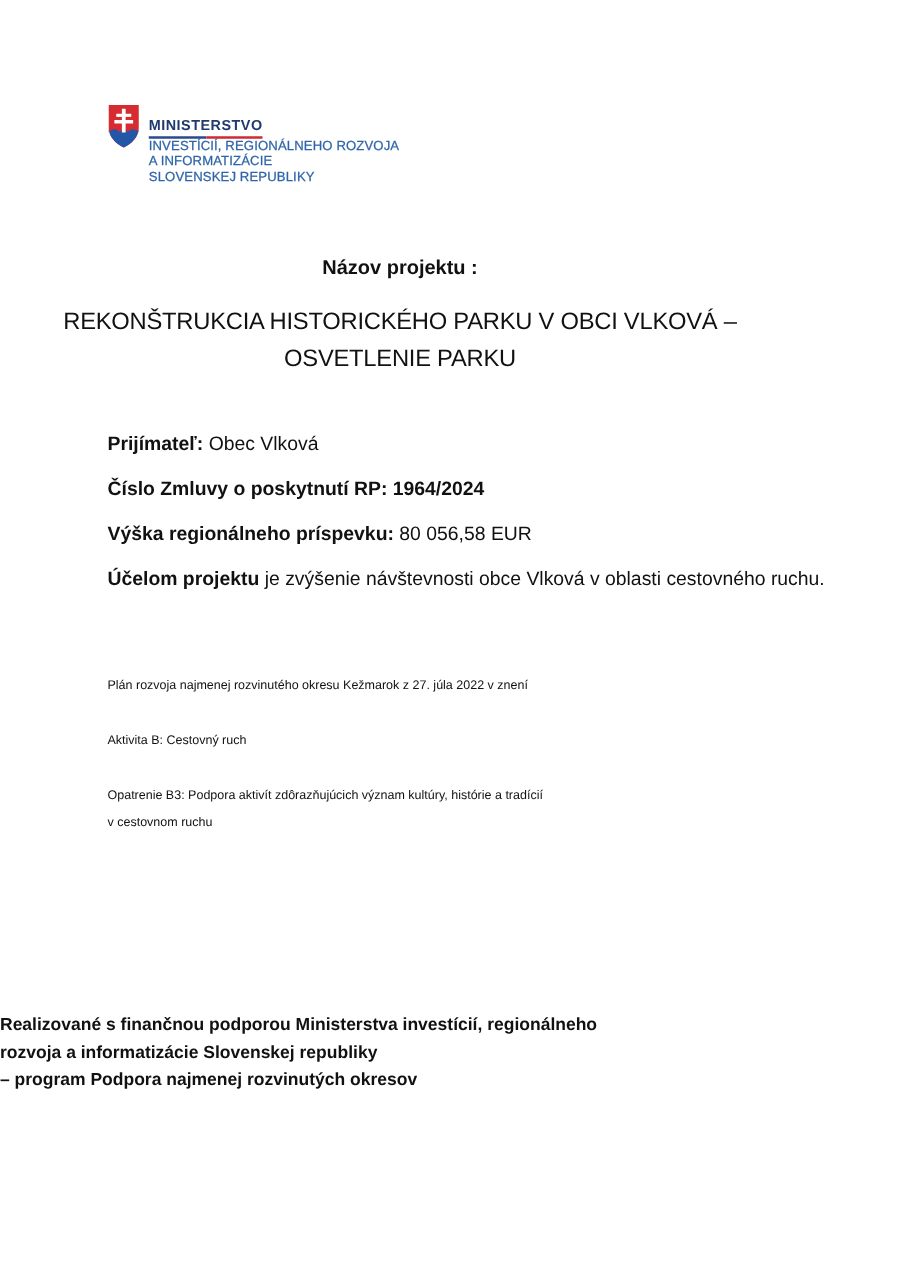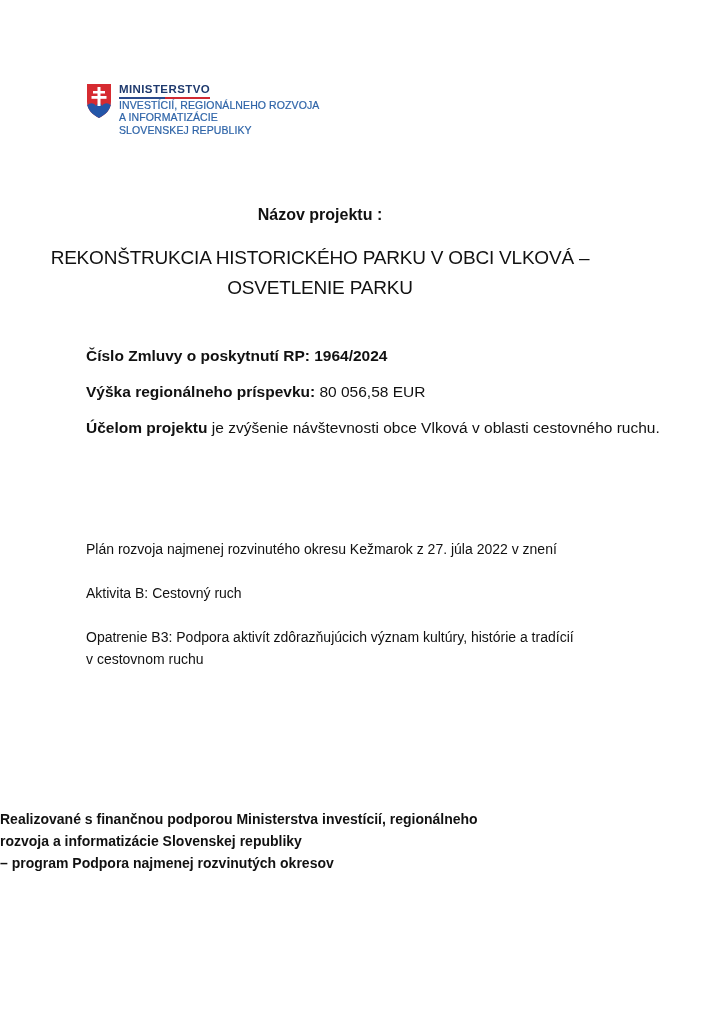--- a/index.html
+++ b/index.html
@@ -2,36 +2,36 @@
 <html><head>
 <meta charset="utf-8">
 <style>
   html, body { margin: 0; padding: 0; }
   body {
     width: 724px; height: 1024px; background: #ffffff; position: relative; overflow: hidden;
     font-family: "Liberation Sans", "DejaVu Sans", sans-serif; color: #111111;
   }
   .logo { position: absolute; left: 85px; top: 82px; width: 260px; height: 60px; }
   .crest { position: absolute; left: 0; top: 0; width: 28px; height: 38px; }
-  .ministry-text { position: absolute; left: 34px; top: 0; color: #1f3a6e; font-weight: bold; line-height: 12.5px; }
+  .ministry-text { position: absolute; left: 34px; top: 12px; color: #1f3a6e; font-weight: bold; line-height: 12.5px; }
   .ministry-title { font-size: 11.5px; letter-spacing: 0.4px; display: inline-block; padding-bottom: 3px; position: relative; }
   .ministry-title .rule { position: absolute; left: 0; right: 0; bottom: 0; height: 2px; display: flex; }
   .ministry-title .rule .b { flex: 1; background: #2a4a8c; }
   .ministry-title .rule .r { flex: 1; background: #d02a32; }
   .ministry-line { font-size: 10.5px; letter-spacing: 0.1px; color: #2e64a8; font-weight: normal; -webkit-text-stroke: 0.2px #2e64a8; }
 
   .heading { position: absolute; left: 0; width: 640px; text-align: center; }
   .label-title { top: 206px; font-size: 16px; font-weight: bold; }
   .project-title { top: 243px; font-size: 19px; font-weight: normal; line-height: 30px; letter-spacing: -0.2px; }
 
   .info { position: absolute; left: 86px; width: 590px; font-size: 15.5px; line-height: 27px; }
   .info .row { margin: 0 0 9px 0; }
   .info b { font-weight: bold; }
 
-  .plan { position: absolute; left: 86px; width: 590px; font-size: 14px; line-height: 22px; }
+  .plan { position: absolute; left: 86px; width: 590px; font-size: 10px; line-height: 22px; }
   .plan p { margin: 0 0 22px 0; }
 
   .footer { position: absolute; left: 0; width: 724px; top: 808px; text-align: left; font-size: 14px; font-weight: bold; line-height: 22px; }
 </style>
 </head>
 <body>
 
 <div class="logo">
   <svg class="crest" viewBox="0 0 28 38">
     <path d="M1 1 H27 V20 C27 29 20 34 14 37 C8 34 1 29 1 20 Z" fill="#ffffff" stroke="#ffffff" stroke-width="1"></path>
@@ -55,20 +55,21 @@
   </div>
 </div>
 
 <div class="heading label-title">Názov projektu :</div>
 <div class="heading project-title">
   <div>REKONŠTRUKCIA HISTORICKÉHO PARKU V OBCI VLKOVÁ –</div>
   <div>OSVETLENIE PARKU</div>
 </div>
 
 <div class="info" style="top:342px;">
+  <div class="row"><b>Prijímateľ:</b><span> Obec Vlková</span></div>
   <div class="row"><b>Číslo Zmluvy o poskytnutí RP: 1964/2024</b></div>
   <div class="row"><b>Výška regionálneho príspevku:</b><span> 80 056,58 EUR</span></div>
   <div class="row"><b>Účelom projektu</b><span> je zvýšenie návštevnosti obce Vlková v oblasti cestovného ruchu.</span></div>
 </div>
 
 <div class="plan" style="top:538px;">
   <p><span>Plán rozvoja najmenej rozvinutého okresu Kežmarok z 27. júla 2022 v znení</span><br></p>
   <p>Aktivita B: Cestovný ruch</p>
   <p><span>Opatrenie B3:  Podpora aktivít zdôrazňujúcich význam kultúry, histórie a tradícií</span><br><span>v cestovnom ruchu</span></p>
 </div>

